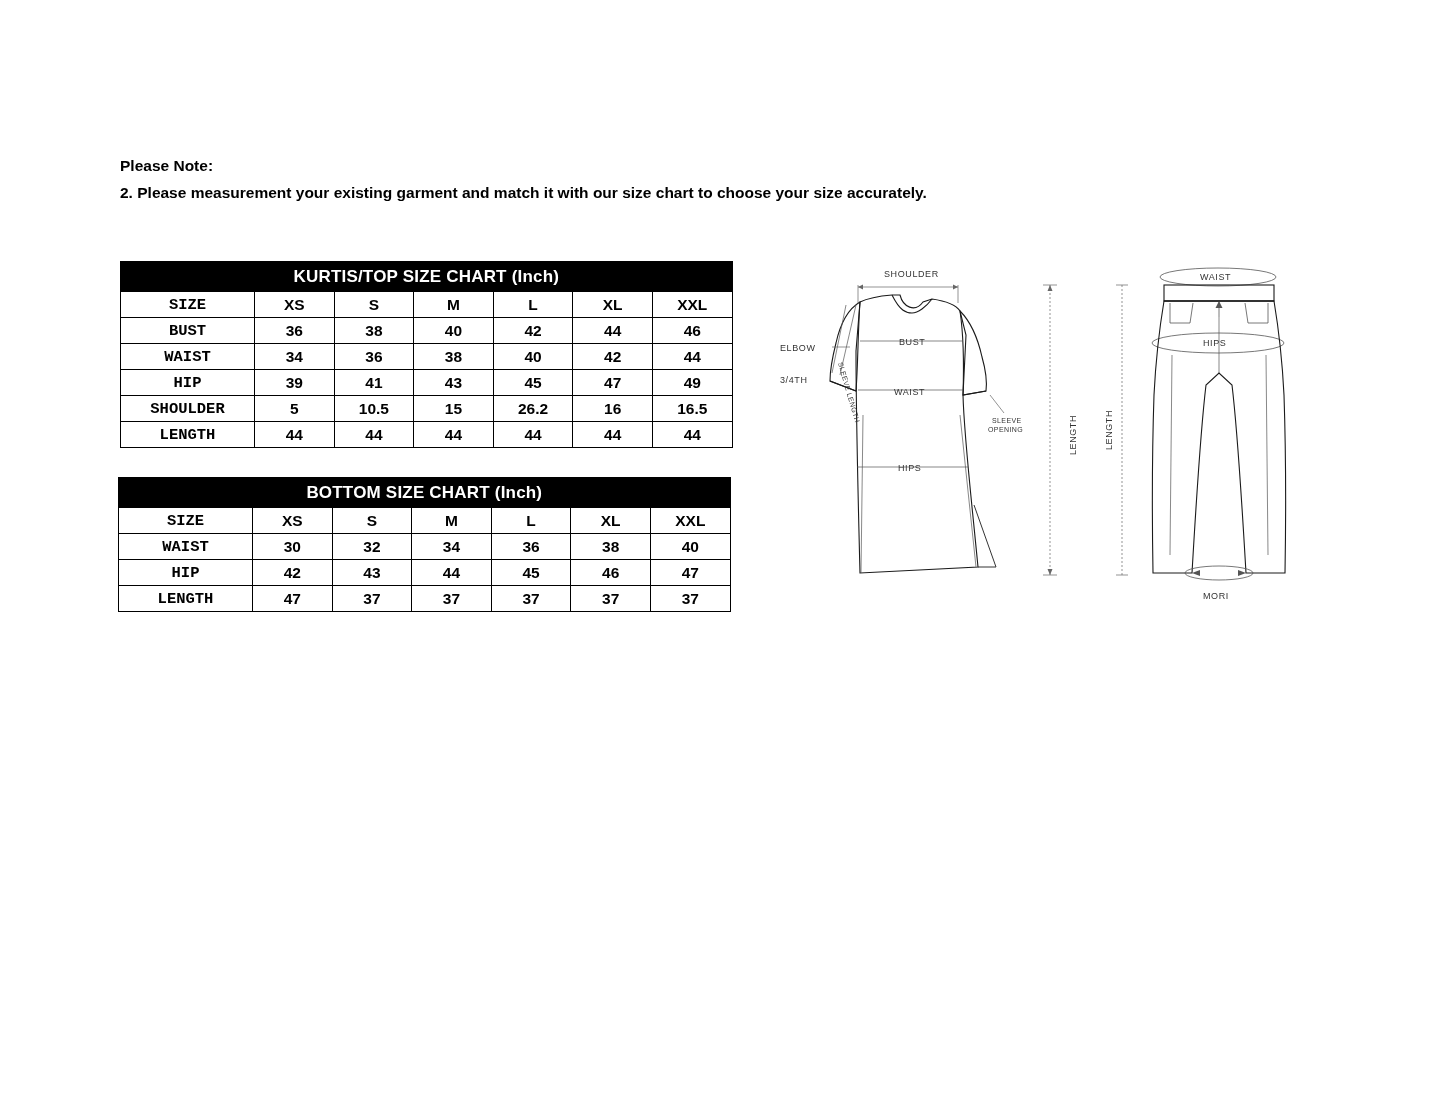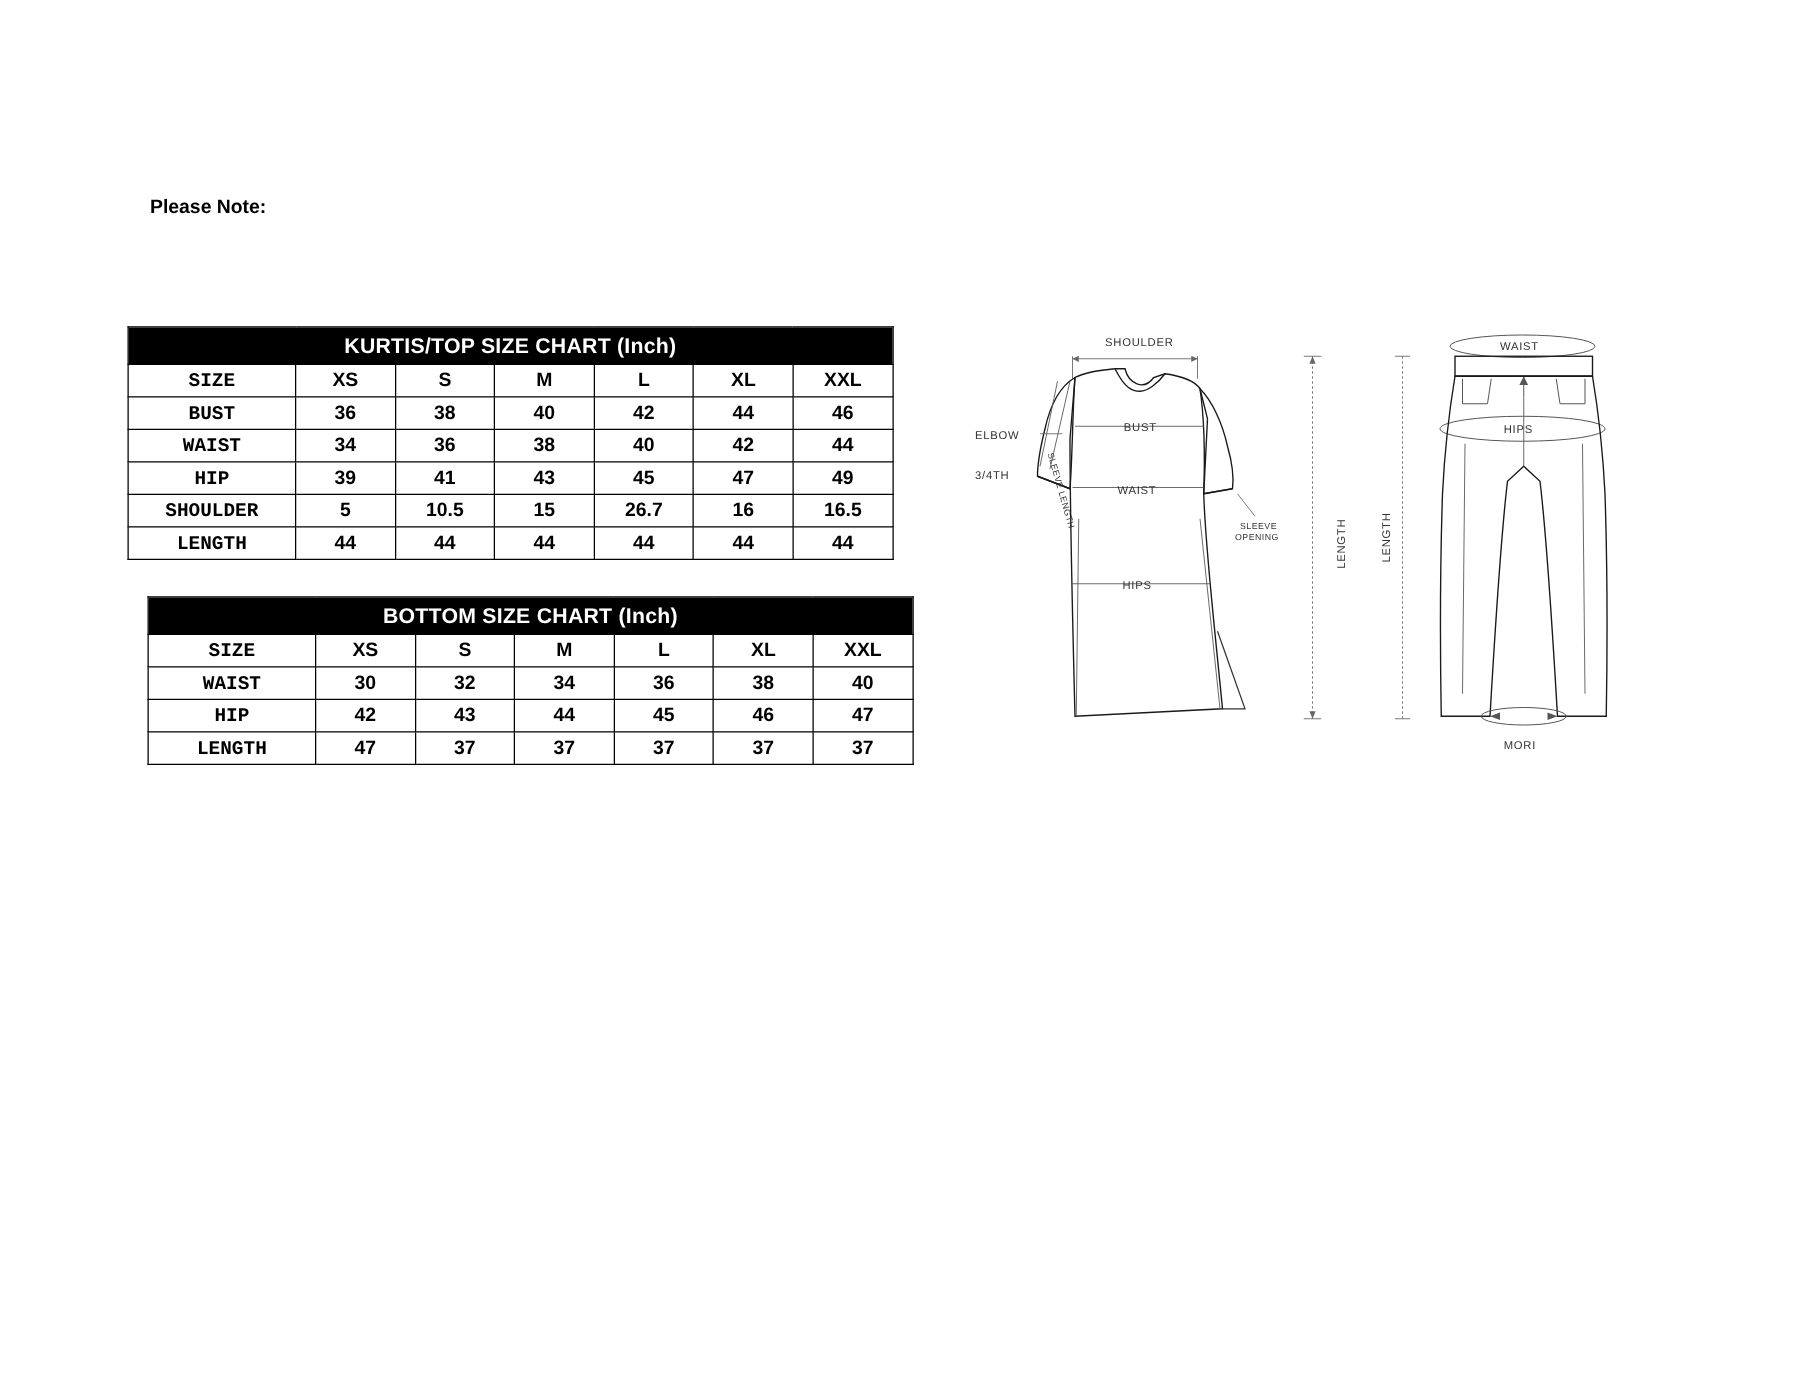--- a/index.html
+++ b/index.html
@@ -35,21 +35,21 @@
     line-height: 27px;
     color: #000;
     white-space: nowrap;
   }
 
   
   .chart-block {
     position: absolute;
     width: 612px;
   }
-  #kurtis-block { left: 102px; top: 261px; }
+  #kurtis-block { left: 120px; top: 261px; }
   #bottom-block { left: 118px; top: 477px; }
 
   table.size-chart {
     border-collapse: collapse;
     width: 612px;
     table-layout: fixed;
   }
   table.size-chart td, table.size-chart th {
     border: 1px solid #000;
     text-align: center;
@@ -94,20 +94,21 @@
     font-family: "Liberation Sans", sans-serif;
   }
 </style>
 </head>
 <body>
 
 <div class="page">
 
   <div class="notes">
     <div class="note-line">Please Note:</div>
+    <div class="note-line">2. Please measurement your existing garment and match it with our size chart to choose your size accurately.</div>
   </div>
 
   <div class="chart-block" id="kurtis-block">
     <table class="size-chart">
       <colgroup>
         <col class="label-col">
         <col class="val-col">
           <col class="val-col">
           <col class="val-col">
         <col class="val-col">
@@ -152,21 +153,21 @@
           <td>43</td>
           <td>45</td>
           <td>47</td>
           <td>49</td>
         </tr>
         <tr>
           <td class="row-label">SHOULDER</td>
           <td>5</td>
           <td>10.5</td>
           <td>15</td>
-          <td>26.7</td>
+          <td>26.2</td>
           <td>16</td>
           <td>16.5</td>
         </tr>
         <tr>
           <td class="row-label">LENGTH</td>
           <td>44</td>
           <td>44</td>
           <td>44</td>
           <td>44</td>
           <td>44</td>

